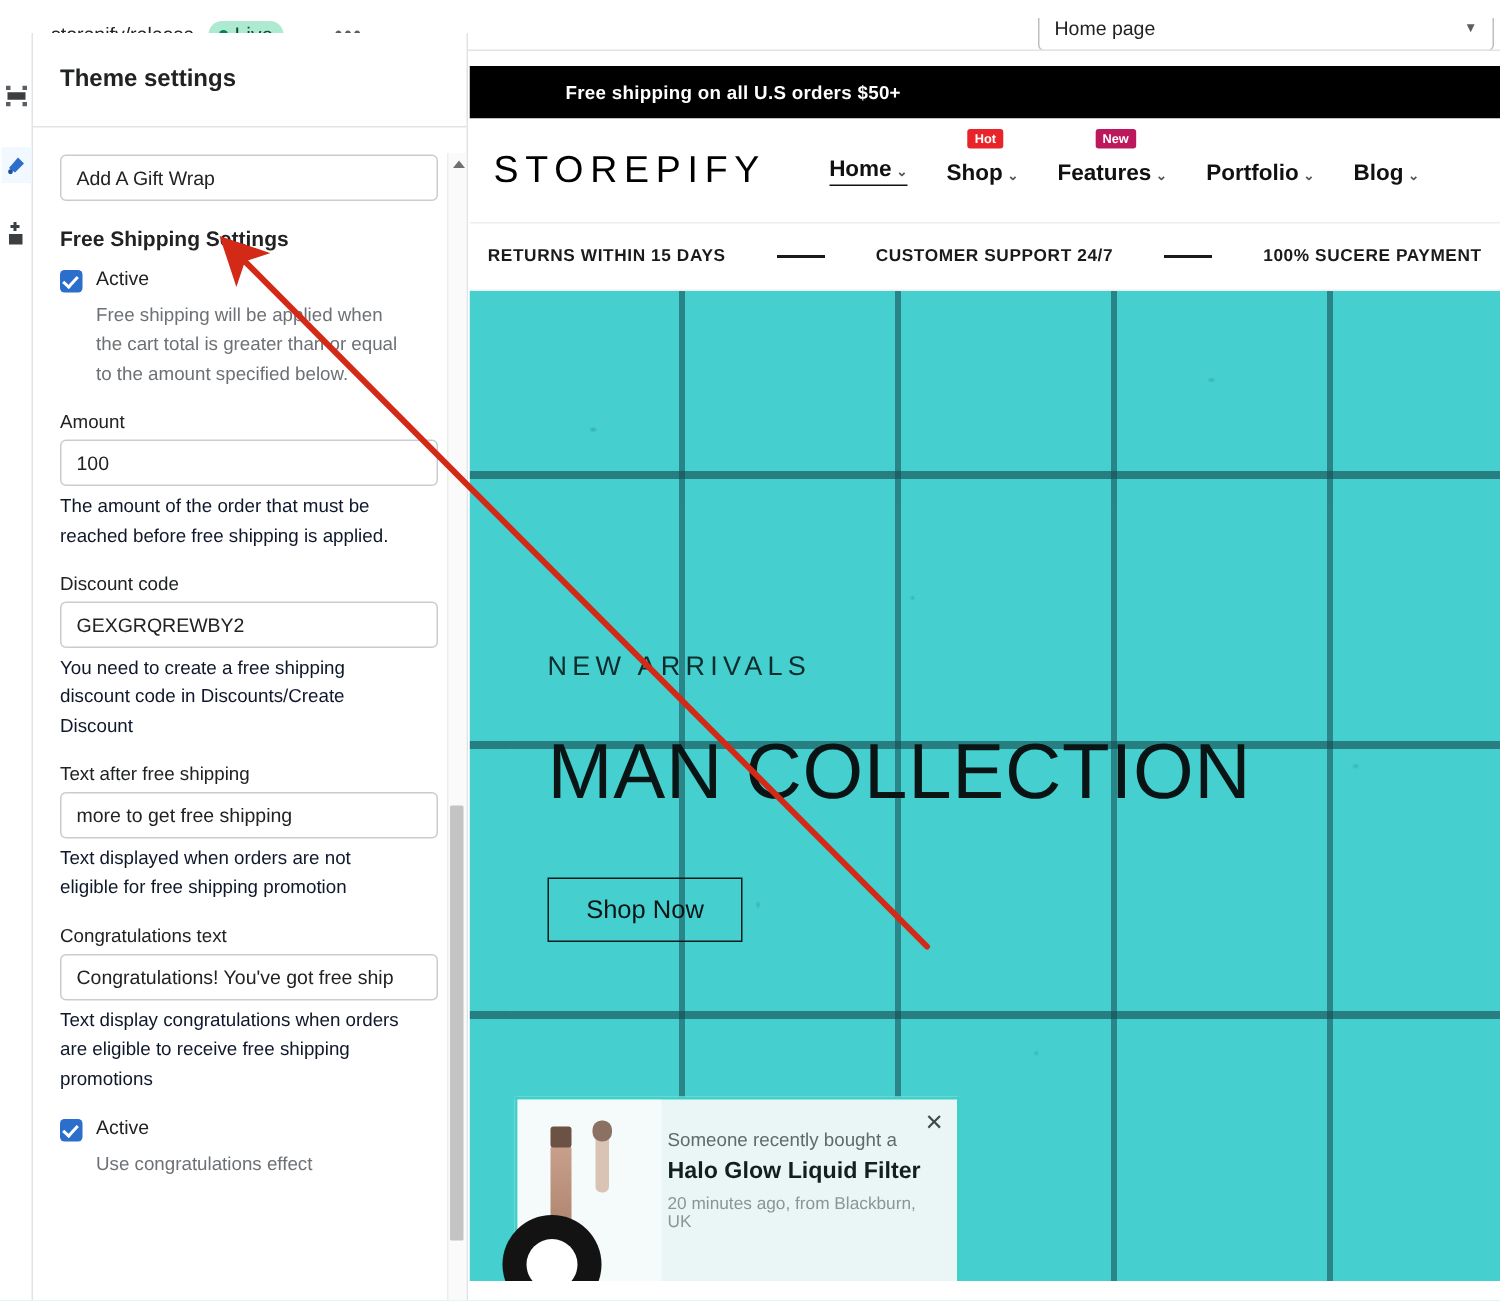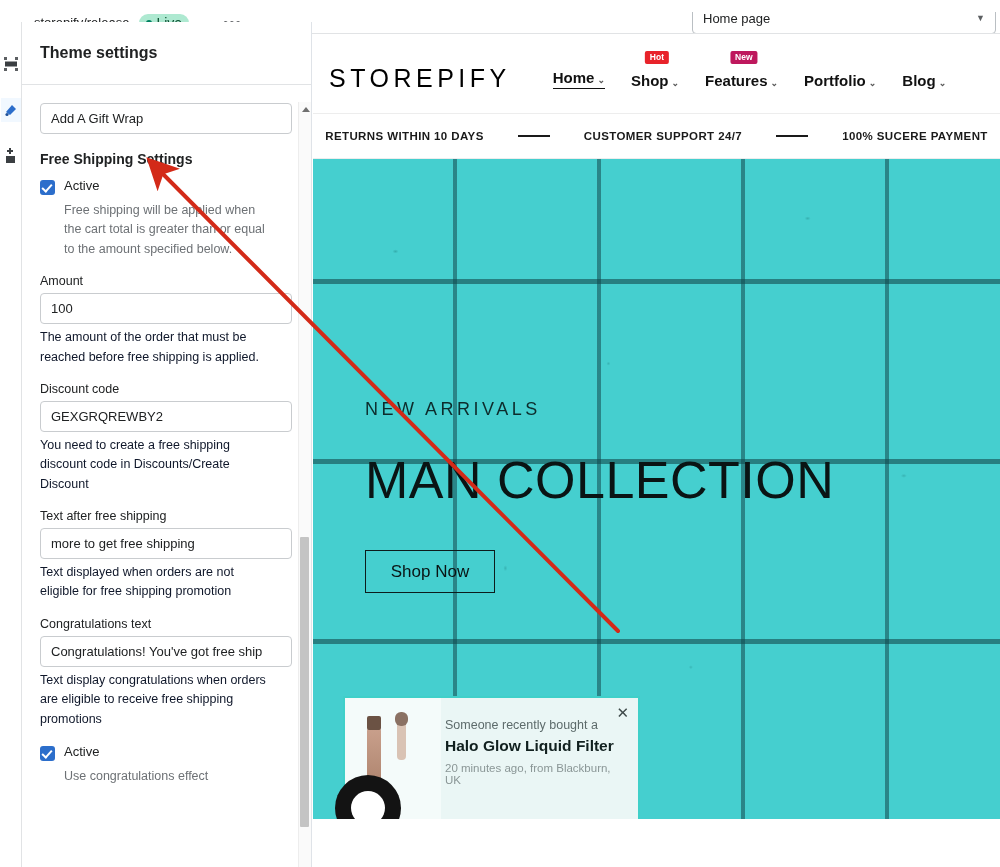--- a/index.html
+++ b/index.html
@@ -254,20 +254,21 @@
       <div class="check-desc">Use congratulations effect</div>
     </div>
 
     <div class="scrolltrack">
       <span class="scrollup"></span>
       <span class="scrollthumb"></span>
     </div>
   </div>
 
   <div class="preview">
+    <div class="announce">Free shipping on all U.S orders $50+</div>
 
     <div class="navbar">
       <span class="logo">STOREPIFY</span>
       <div class="navlinks">
         <span class="navlink active">
           <span>Home</span><span class="caret">⌄</span>
         </span>
         <span class="navlink">
           <span class="tag" id="tag-hot" style="background: rgb(232, 35, 42);">Hot</span>
           <span>Shop</span><span class="caret">⌄</span>
@@ -279,21 +280,21 @@
         <span class="navlink">
           <span>Portfolio</span><span class="caret">⌄</span>
         </span>
         <span class="navlink">
           <span>Blog</span><span class="caret">⌄</span>
         </span>
       </div>
     </div>
 
     <div class="strip">
-      <span>RETURNS WITHIN 10 DAYS</span>
+      <span>RETURNS WITHIN 15 DAYS</span>
       <span class="strip-sep"></span>
       <span>CUSTOMER SUPPORT 24/7</span>
       <span class="strip-sep"></span>
       <span>100% SUCERE PAYMENT</span>
     </div>
 
     <div class="hero">
       <div class="hero-inner">
         <div class="eyebrow">NEW ARRIVALS</div>
         <div class="hero-title">MAN COLLECTION</div>

